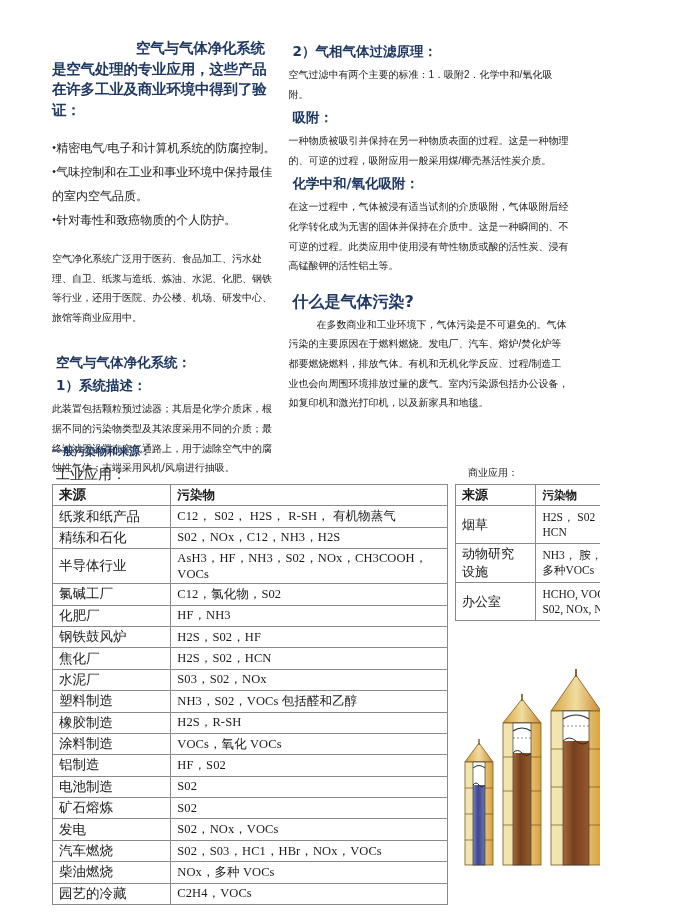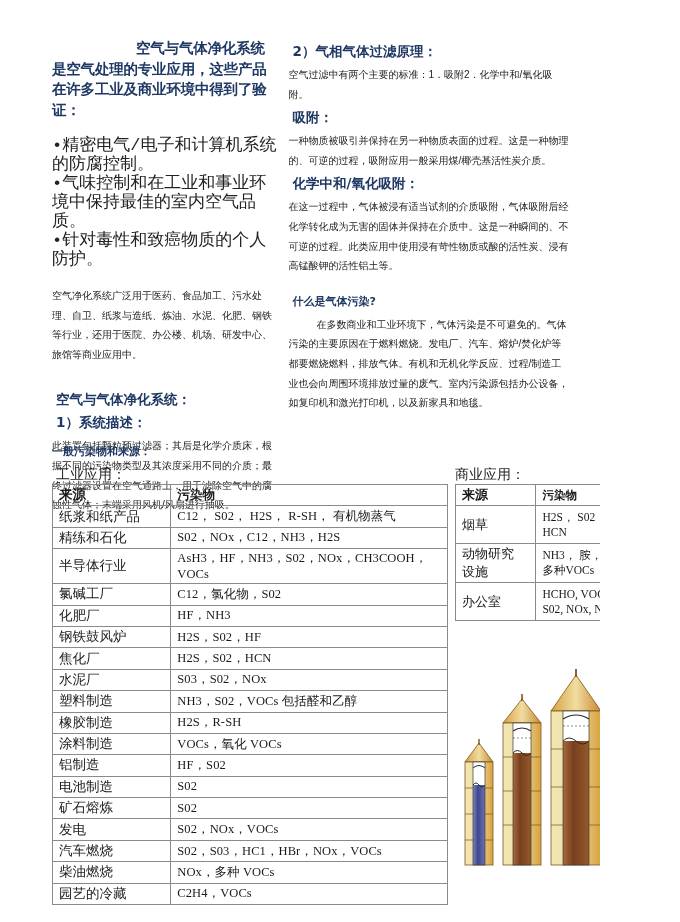--- a/index.html
+++ b/index.html
@@ -37,35 +37,35 @@
     letter-spacing: -0.2px;
   }
   .h-sec {
     color: #1f3864;
     font-weight: bold;
     font-size: 13.5px;
     line-height: 19px;
     margin: 4px;
     font-family: "DejaVu Sans", "Liberation Sans", sans-serif;
   }
-  .h-sec-q { font-size: 11px; }
+  .h-sec-q { font-size: 16px; }
   .body-t {
     color: #222222;
     font-size: 10px;
     line-height: 19.6px;
     margin: 0;
     font-family: Liberation Sans, sans-serif;
   }
   .body-t.indent { text-indent: 28px; }
   .bullets { margin: 0; }
   .bullets .b {
     color: #222222;
-    font-size: 17px;
-    line-height: 19px;
-    font-family: Liberation Mono, monospace;
+    font-size: 12px;
+    line-height: 24px;
+    font-family: Liberation Serif, serif;
   }
   .gap-s { height: 12px; }
   .gap-m { height: 17px; }
   .gap-l { height: 22px; }
 
   
   .tbl-head-main {
     position: absolute;
     left: 52px; top: 444px;
     color: #1f3864;
@@ -75,23 +75,23 @@
   }
   .tbl-cap-ind {
     position: absolute;
     left: 56px; top: 466px;
     color: #222;
     font-size: 14px;
     font-family: "Liberation Serif", "DejaVu Serif", serif;
   }
   .tbl-cap-com {
     position: absolute;
-    left: 455px; top: 466px;
+    left: 468px; top: 466px;
     color: #222;
-    font-size: 14px;
+    font-size: 10px;
     font-family: "Liberation Serif", "DejaVu Serif", serif;
   }
 
   
   table { border-collapse: collapse; }
   .tbl {
     position: absolute;
     border: 1px solid #6b6b6b;
   }
   .tbl td {

